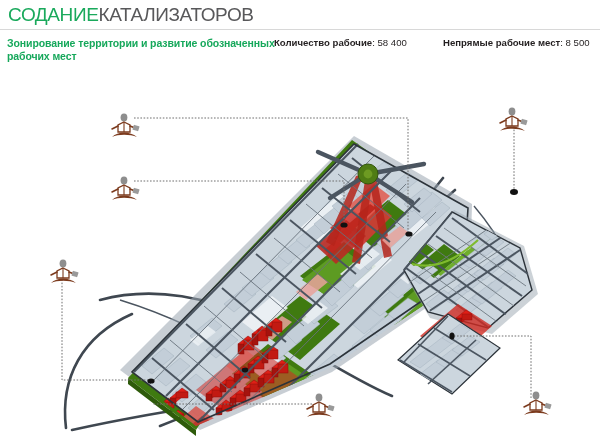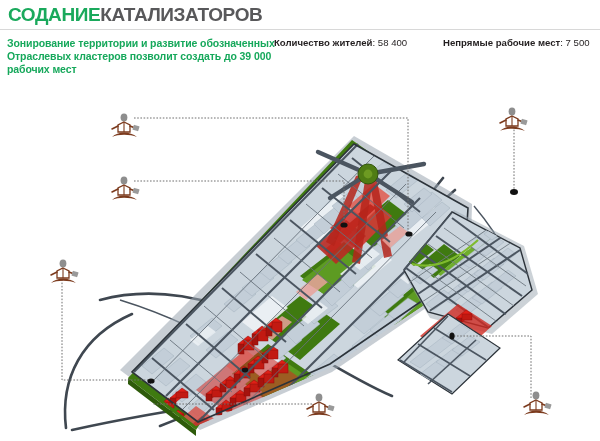--- a/index.html
+++ b/index.html
@@ -2,21 +2,21 @@
 <html><head>
 <meta charset="utf-8">
 <style>
   html,body{margin:0;padding:0;background:#ffffff;}
   body{width:600px;height:441px;position:relative;overflow:hidden;
        font-family:"Liberation Sans","DejaVu Sans",sans-serif;
        -webkit-font-smoothing:antialiased;}
 
   
   #header-title{position:absolute;left:8px;top:4px;font-size:19px;
-     font-weight:bold;letter-spacing:-0.4px;white-space:nowrap;}
+     font-weight:normal;letter-spacing:-0.4px;white-space:nowrap;}
   #header-title .t-accent{color:#1aa95c;}
   #header-title .t-rest{color:#58585a;}
   #title-rule{position:absolute;left:0;top:29px;width:600px;height:1px;
      background:#d8d8d8;}
 
   
   #subtitle{position:absolute;left:7px;top:37px;width:262px;
      color:#16a85b;font-weight:bold;font-size:10.5px;line-height:13.2px;
      letter-spacing:-0.1px;}
   #subtitle div{white-space:nowrap;}
@@ -40,33 +40,32 @@
 </head>
 <body>
 
 <div id="header-title">
   <span class="t-accent">СОДАНИЕ</span><span class="t-rest">КАТАЛИЗАТОРОВ</span>
 </div>
 <div id="title-rule"></div>
 
 <div id="subtitle">
   <div>Зонирование территории и развитие обозначенных</div>
-  <div>Отраслевых кластеров позволит создать до 39 000</div>
   <div>рабочих мест</div>
 </div>
 
 <div class="stat-group" id="stats-left">
   <div class="stat-line">
-    <span class="lbl">Количество жителей</span><span class="val">: 58 400</span>
+    <span class="lbl">Количество рабочие</span><span class="val">: 58 400</span>
   </div>
 </div>
 
 <div class="stat-group" id="stats-right">
   <div class="stat-line">
-    <span class="lbl">Непрямые рабочие мест</span><span class="val">: 7 500</span>
+    <span class="lbl">Непрямые рабочие мест</span><span class="val">: 8 500</span>
   </div>
 </div>
 
 <div id="map-stage">
 <svg id="map-svg" viewBox="0 0 600 363">
   <defs>
     <clipPath id="clipBand">
       <polygon points="196,348 118,288 352,55 470,122 470,196 330,290"></polygon>
     </clipPath>
     <clipPath id="clipNE">

